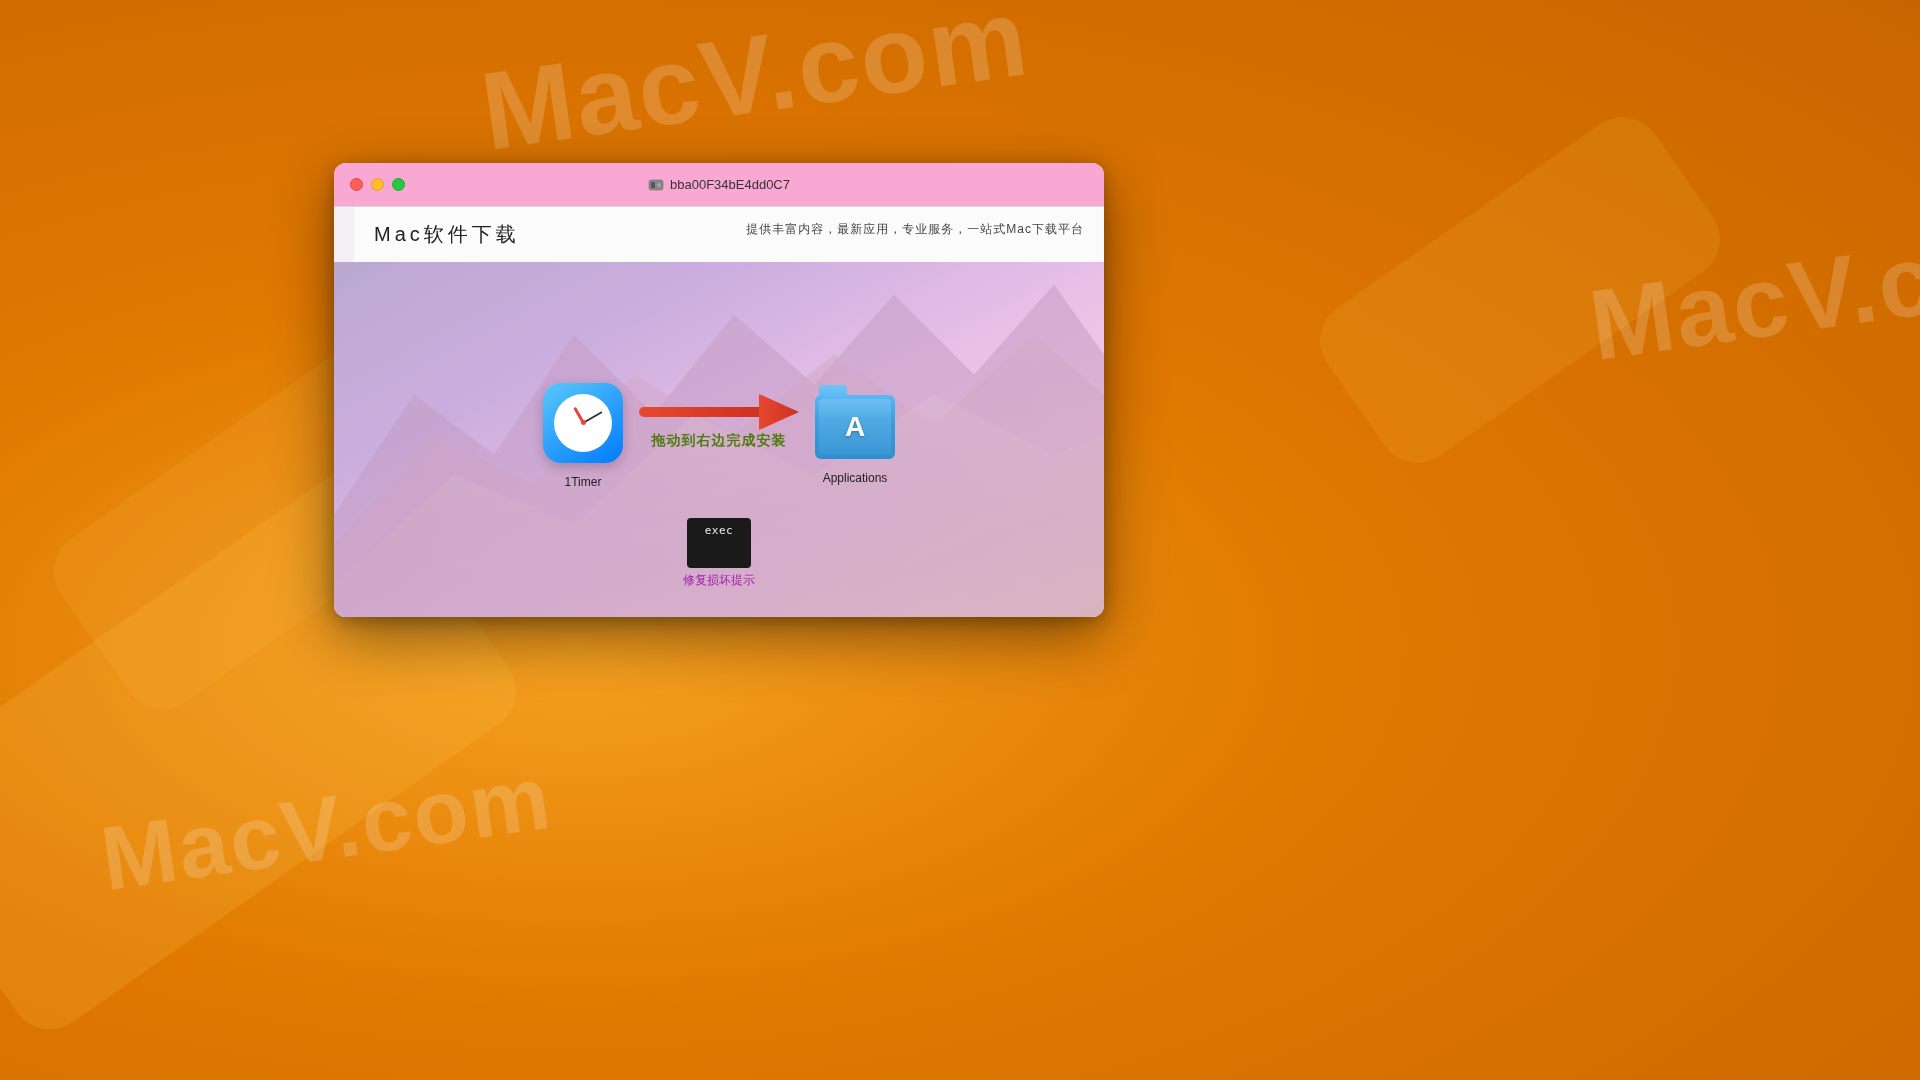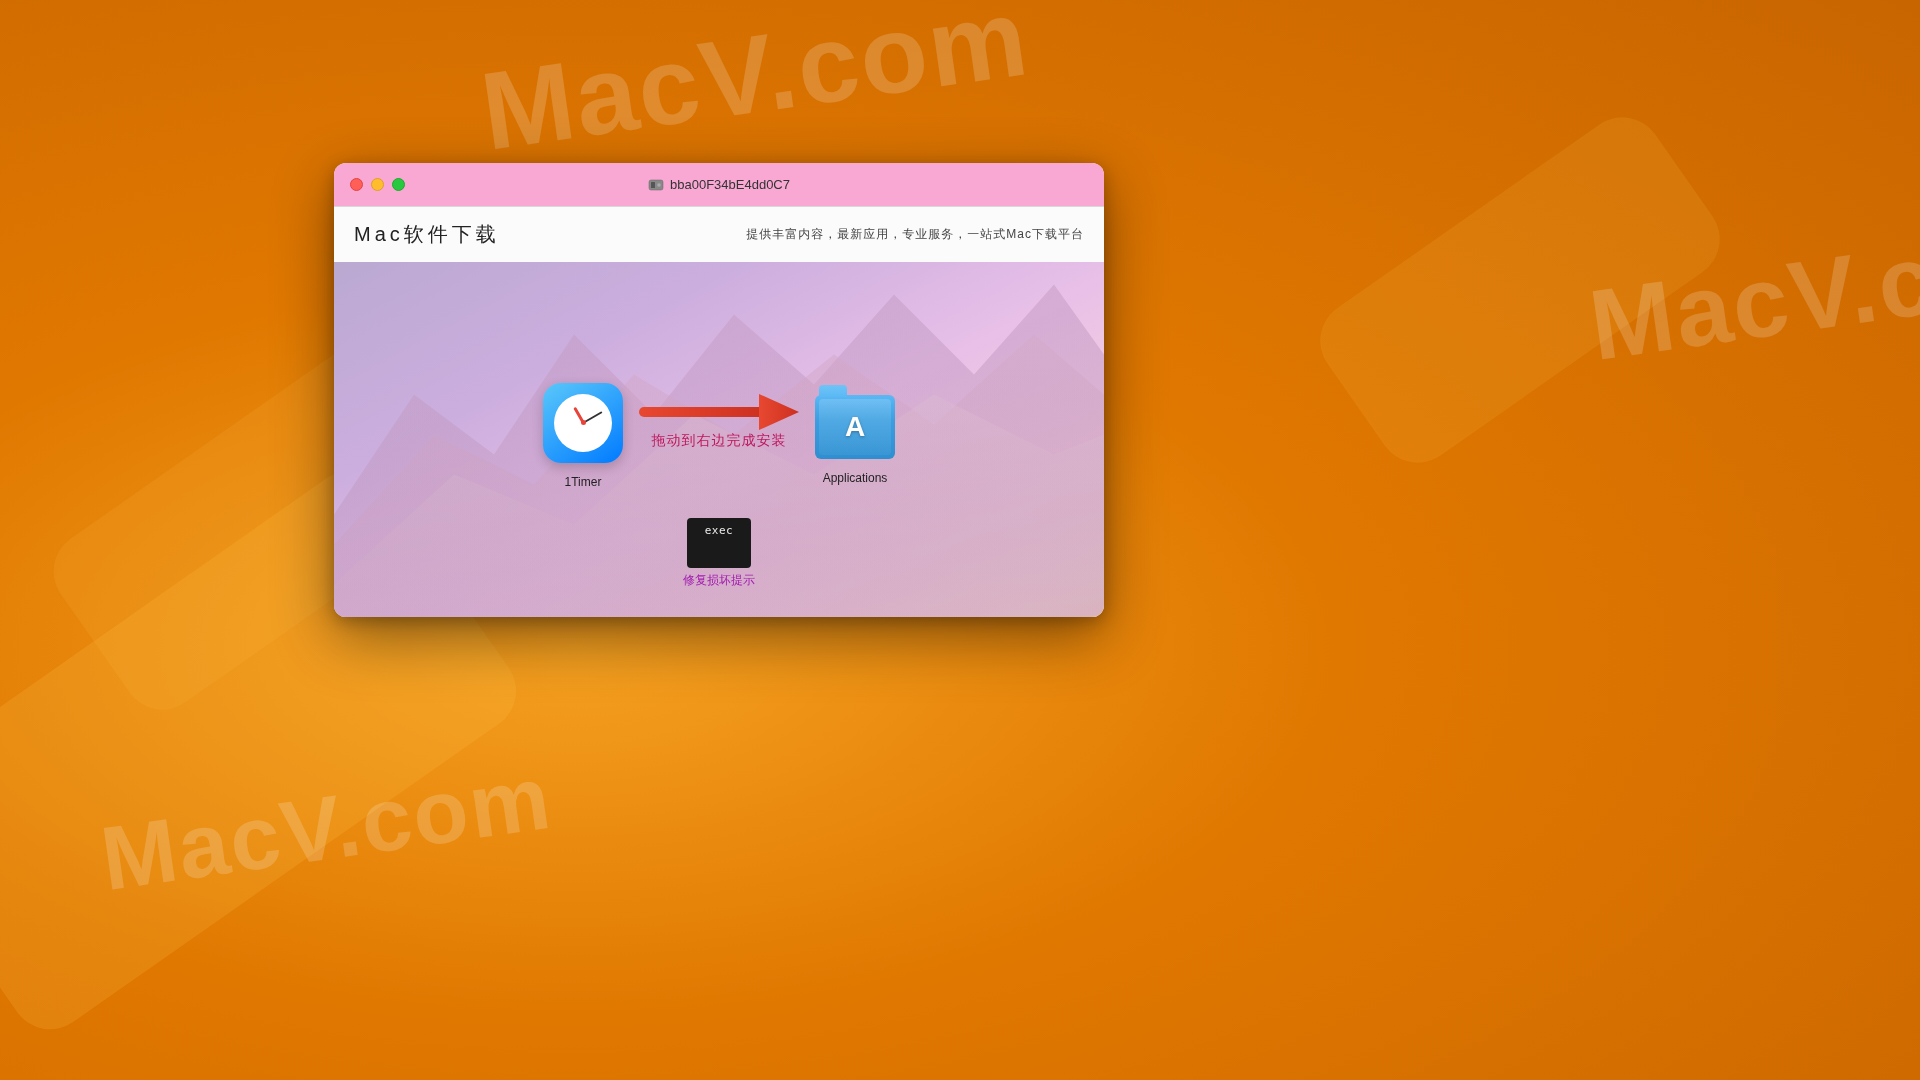--- a/index.html
+++ b/index.html
@@ -150,23 +150,23 @@
       flex: 1;
       display: flex;
       flex-direction: column;
     }
 
     
     .header-bar {
       background: rgba(255,255,255,0.7);
       padding: 14px 20px;
       display: flex;
-      align-items: center;
       justify-content: space-between;
       flex-shrink: 0;
+      margin-left: 20px;
     }
 
     .site-title {
       font-size: 20px;
       font-weight: 400;
       color: #222;
       letter-spacing: 4px;
     }
 
     .site-tagline {
@@ -339,22 +339,22 @@
     .icon-label {
       font-size: 12px;
       color: #222;
       text-align: center;
       margin-top: 4px;
     }
 
     
     .drag-instruction {
       font-size: 14px;
-      color: #be185d;
-      font-weight: 400;
+      color: #4d7c0f;
+      font-weight: 700;
       text-align: center;
       margin-top: 2px;
       letter-spacing: 1px;
     }
 
     
     .exec-wrapper {
       position: absolute;
       bottom: 28px;
       left: 50%;

